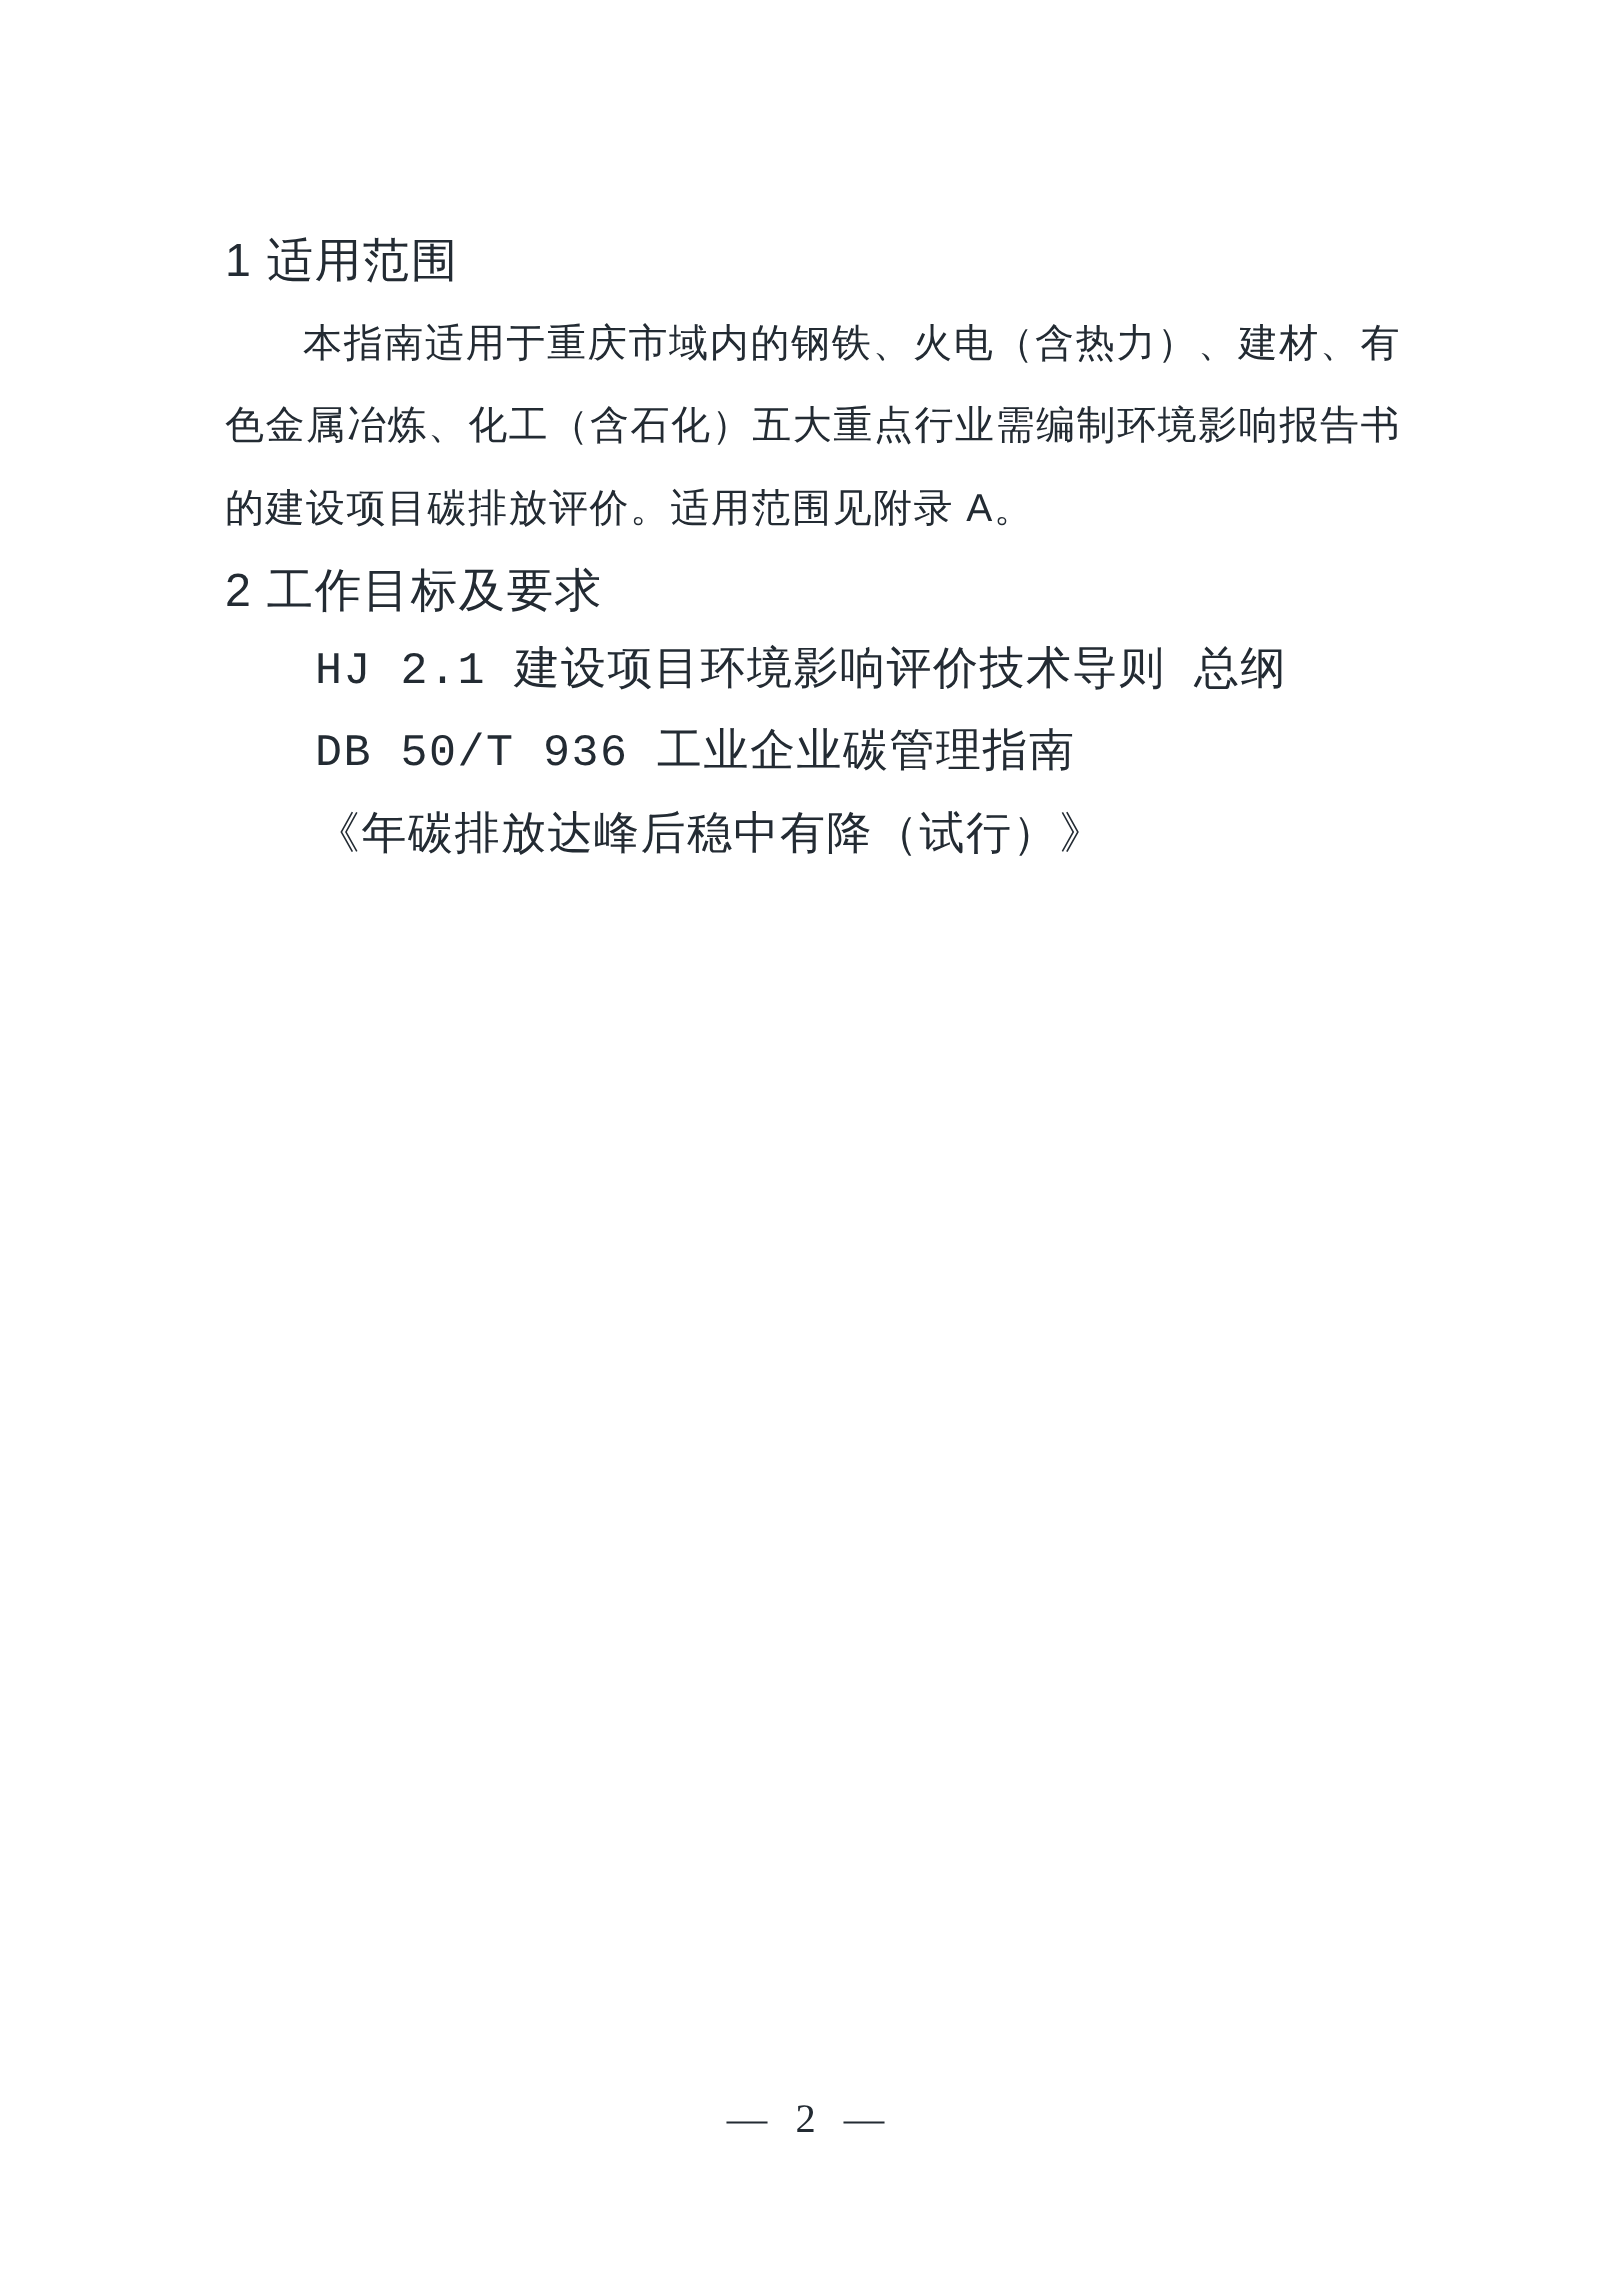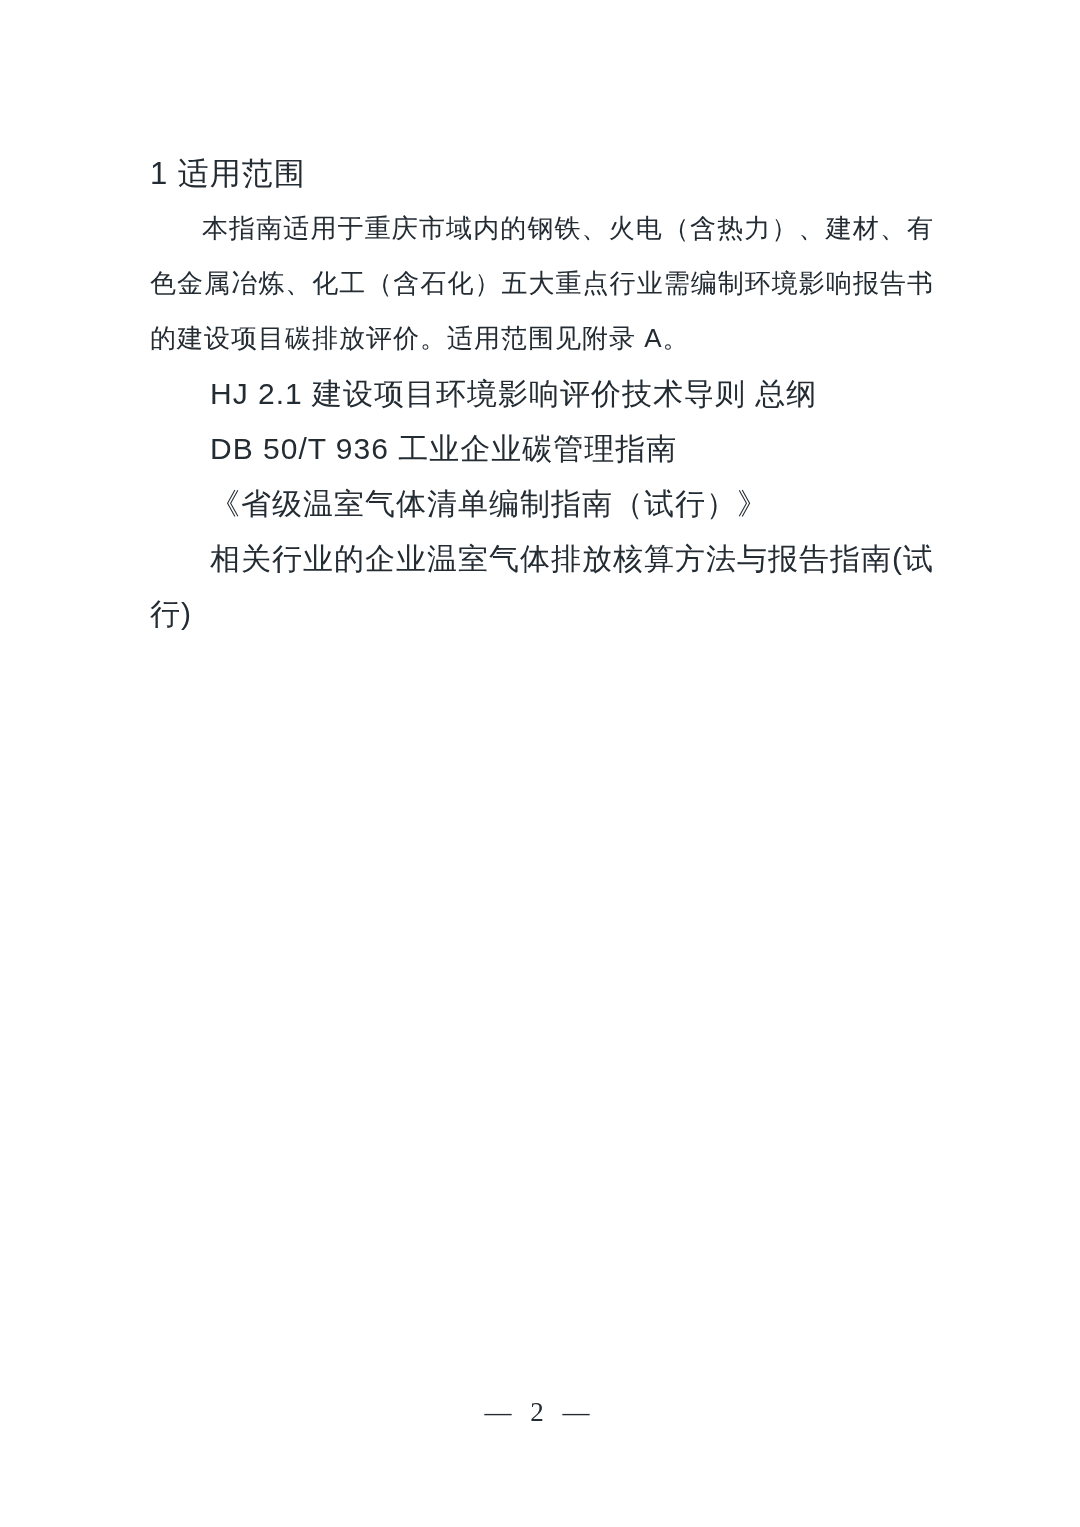--- a/index.html
+++ b/index.html
@@ -39,20 +39,21 @@
     text-justify: inter-ideograph;
     letter-spacing: 1px;
   }
   .ref {
     margin: 0;
     font-size: 30px;
     line-height: 55px;
     text-indent: 2em;
     text-align: left;
     letter-spacing: 1px;
+    font-family: Liberation Mono, monospace;
   }
   .footer {
     position: absolute;
     left: 0;
     right: 0;
     top: 1392px;
     text-align: center;
     font-size: 27px;
     line-height: 40px;
     color: #232b33;
@@ -60,19 +61,19 @@
     letter-spacing: 6px;
   }
 </style>
 </head>
 <body>
 
 <div class="page">
   <div class="content">
     <h2 class="heading">1 适用范围</h2>
     <p class="para">本指南适用于重庆市域内的钢铁、火电（含热力）、建材、有色金属冶炼、化工（含石化）五大重点行业需编制环境影响报告书的建设项目碳排放评价。适用范围见附录 A。</p>
+    <h2 class="heading">2 工作目标及要求</h2>
     <p class="ref">HJ 2.1 建设项目环境影响评价技术导则 总纲</p>
     <p class="ref">DB 50/T 936 工业企业碳管理指南</p>
-    <p class="ref">《省级温室气体清单编制指南（试行）》</p>
-    <p class="ref">相关行业的企业温室气体排放核算方法与报告指南(试行)</p>
+    <p class="ref">《年碳排放达峰后稳中有降（试行）》</p>
   </div>
   <div class="footer">— 2 —</div>
 </div>
 
 </body></html>

